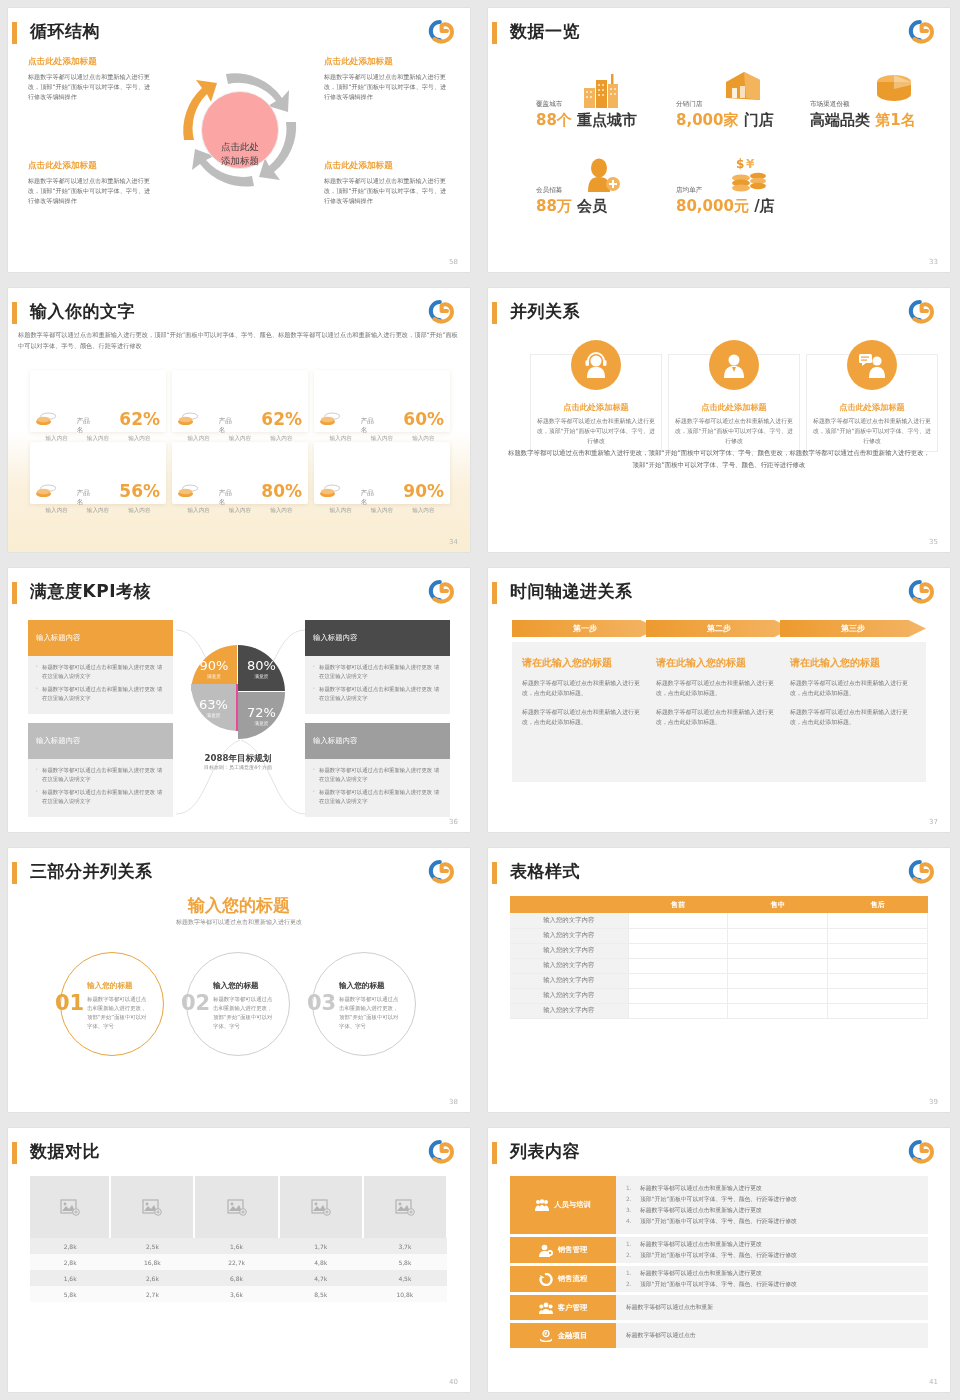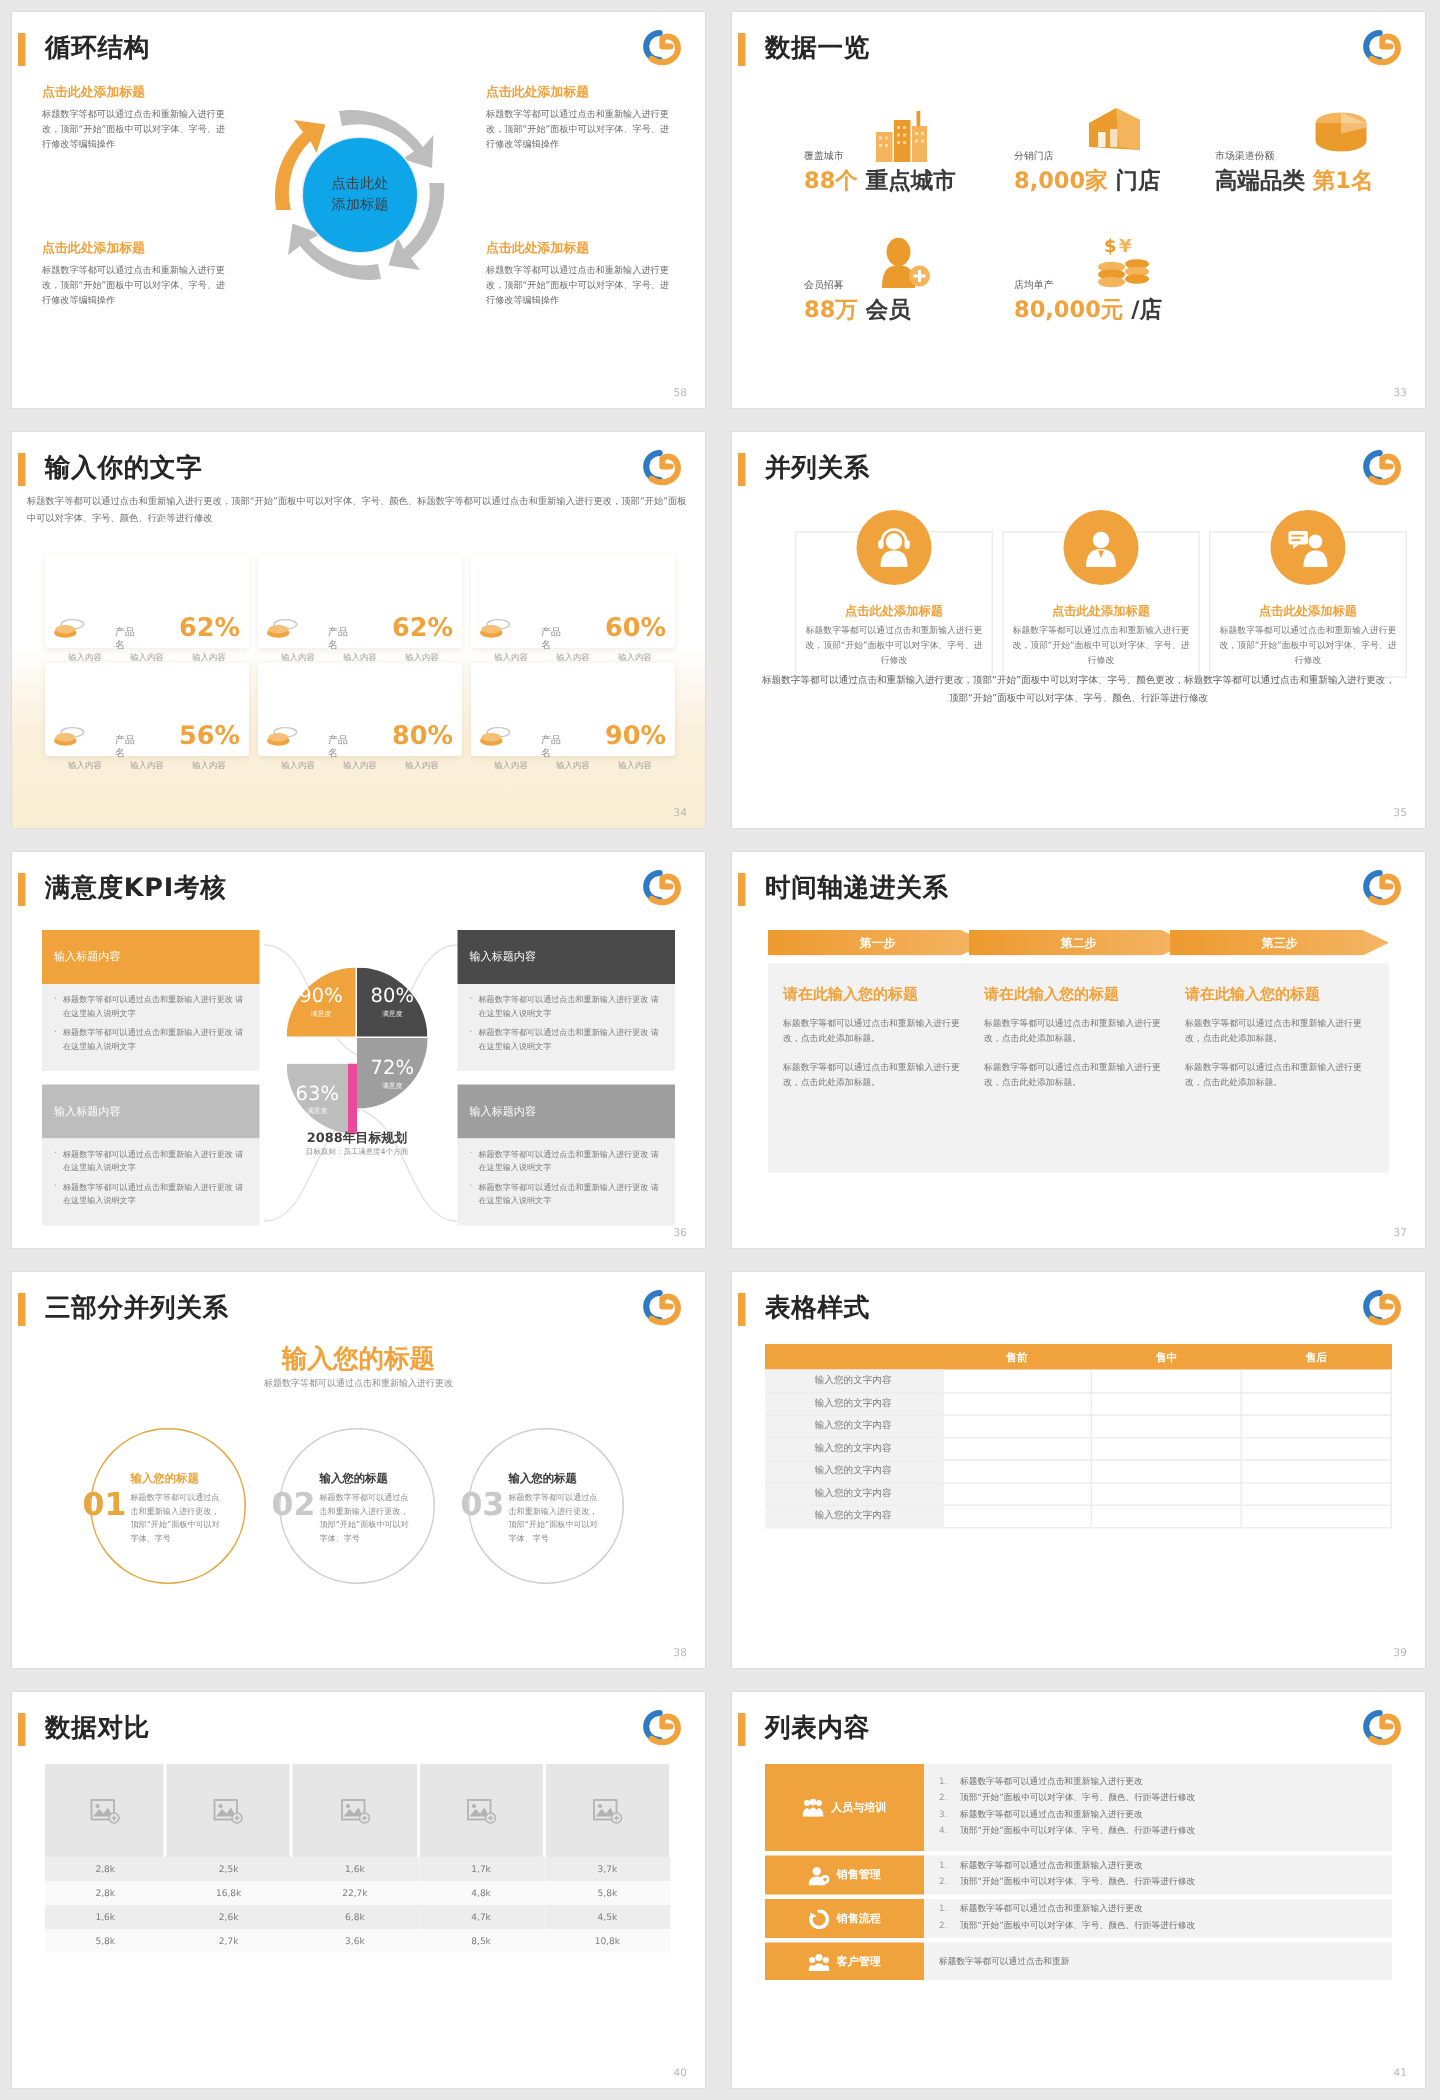--- a/index.html
+++ b/index.html
@@ -40,22 +40,22 @@
     position:absolute; right:12px; bottom:6px;
     font-size:7px; color:#b7b7b7;
   }
   
   .c-t { font-size:8.6px; font-weight:bold; color:#F0A33C; margin-bottom:4px; }
   .c-b { font-size:6.1px; color:#6b6b6b; line-height:1.65; }
   .s1blk { position:absolute; width:128px; }
   .cyc-wrap { position:absolute; left:162px; top:52px; width:140px; height:140px; }
   .cyc-core {
     position:absolute; left:31px; top:31px; width:78px; height:78px;
-    border-radius:50%; background:#0ea5e9; border:1px solid #ececec;
-    display:flex; flex-direction:column; align-items:center; justify-content:center;
+    border-radius:50%; background:#fca5a5; border:1px solid #ececec;
+    display:flex; flex-direction:column; align-items:center; justify-content:flex-end;
     font-size:9.5px; color:#3f3f3f; line-height:1.5; text-align:center;
   }
   
   .stat { position:absolute; }
   .stat .lbl { font-size:6.6px; color:#5e5e5e; margin-bottom:2px; }
   .stat .val { font-size:15px; font-weight:bold; color:#F0A33C; white-space:nowrap; }
   .stat .val .dk { color:#3a3a3a; }
   .stat .ic { position:absolute; }
   
   .s3bg {
@@ -499,21 +499,21 @@
 
       <div class="pie">
         <div class="quad" style="left:0;top:0;background:#F0A33C;border-top-left-radius:47px;border-right:1px solid #fff;border-bottom:1px solid #fff;">
           <div class="qn">90%</div>
           <div class="qs">满意度</div>
         </div>
         <div class="quad" style="left:47px;top:0;background:#4A4A4A;border-top-right-radius:47px;border-bottom:1px solid #fff;">
           <div class="qn">80%</div>
           <div class="qs">满意度</div>
         </div>
-        <div class="quad" style="left:0;top:64px;background:#BDBDBD;border-bottom-left-radius:47px;border-right:6px solid #ec4899;">
+        <div class="quad" style="left:0;top:39px;background:#BDBDBD;border-bottom-left-radius:47px;border-right:2px solid #ec4899;">
           <div class="qn">63%</div>
           <div class="qs">满意度</div>
         </div>
         <div class="quad" style="left:47px;top:47px;background:#9E9E9E;border-bottom-right-radius:47px;">
           <div class="qn">72%</div>
           <div class="qs">满意度</div>
         </div>
       </div>
       <div class="pie-t">2088年目标规划</div>
       <div class="pie-s">目标原则：员工满意度4个方面</div>
@@ -840,18 +840,31 @@
                 <path d="M0 12 C0 9 1 8.2 2.4 8.2 C3 8.2 3.6 8.4 4 8.8 L4 12 Z" fill="#fff"></path>
                 <path d="M14 12 C14 9 13 8.2 11.6 8.2 C11 8.2 10.4 8.4 10 8.8 L10 12 Z" fill="#fff"></path>
               </svg>
             <span>客户管理</span>
           </div>
           <div class="l10body">
             <div class="l10plain">标题数字等都可以通过点击和重新</div>
           </div>
         </div>
 
+        <div class="l10row" style="height:25px;">
+          <div class="l10lab">
+            <svg width="14" height="12" viewBox="0 0 14 12">
+                <circle cx="7" cy="3.6" r="3" fill="none" stroke="#fff" stroke-width="1.3"></circle>
+                <text x="5.3" y="5.4" font-size="4" fill="#fff">¥</text>
+                <path d="M1 8.5 C3 11.5 11 11.5 13 8.5 L13 10.5 C11 12.5 3 12.5 1 10.5 Z" fill="#fff"></path>
+              </svg>
+            <span>金融项目</span>
+          </div>
+          <div class="l10body">
+            <div class="l10plain">标题数字等都可以通过点击</div>
+          </div>
+        </div>
       </div>
       <div class="pg">41</div>
     </div>
   </div>
 
 </div>
 
 </body></html>

